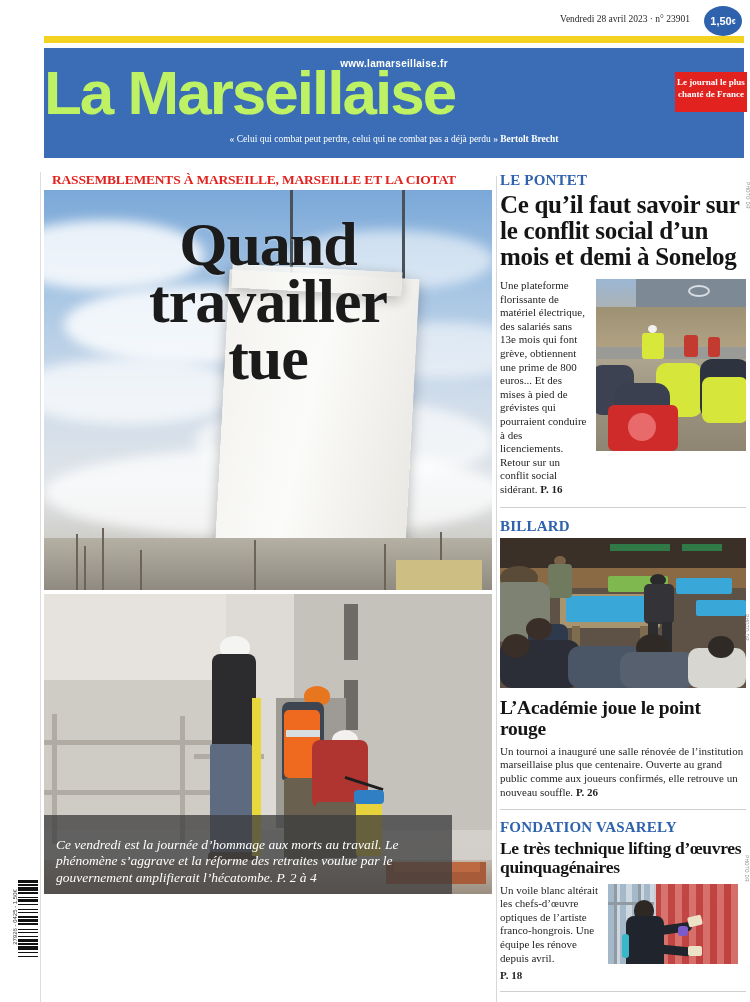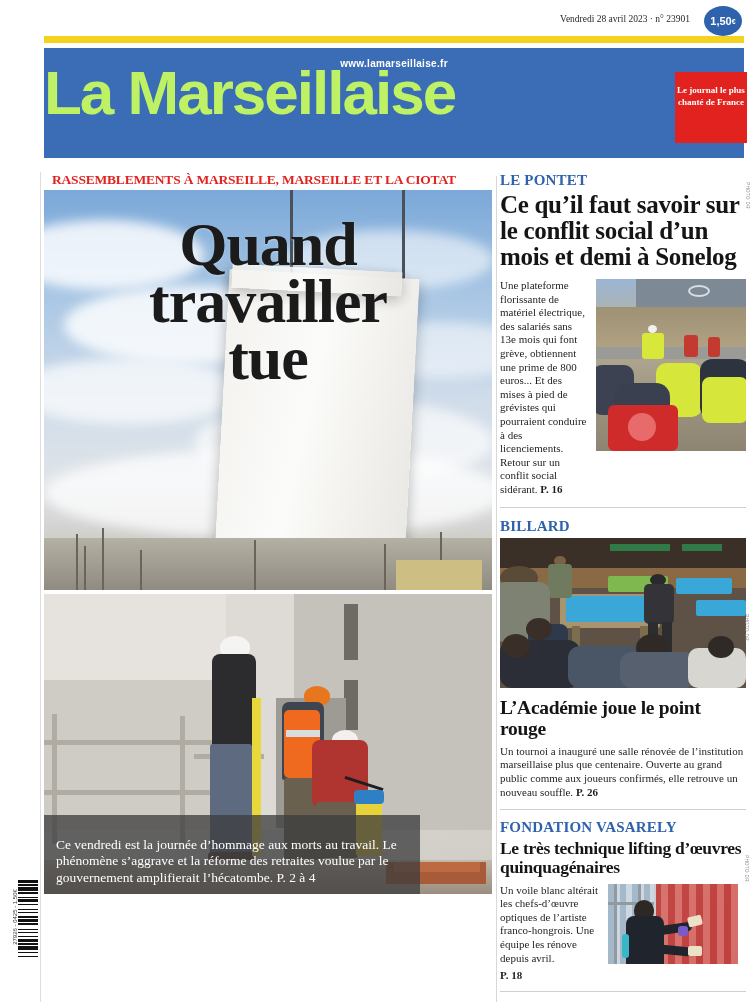--- a/index.html
+++ b/index.html
@@ -59,25 +59,25 @@
   .brecht {
     position:absolute; left:0; right:0; bottom:14px;
     text-align:center;
     font-family:"Liberation Serif", serif;
     font-size:9.5px; color:#fff;
   }
   .brecht b { font-weight:bold; }
 
   .redbadge {
     position:absolute; right:3px; top:72px;
-    width:72px; height:71px; background:#e1221f;
+    width:72px; height:40px; background:#e1221f;
     color:#fff; text-align:center;
     font-family:"Liberation Serif", serif;
     font-weight:bold; font-size:9px; line-height:12px;
-    padding-top:12px; z-index:30;
+    padding-top:4px; z-index:30;
   }
 
   
   .leftcol { position:absolute; left:44px; top:172px; width:448px; height:830px; }
 
   .kicker {
     position:absolute; left:8px; top:0; width:440px;
     font-family:"Liberation Serif", serif;
     font-weight:bold; font-size:13.5px; color:#e1221f;
     letter-spacing:-0.2px;
@@ -117,26 +117,27 @@
     overflow:hidden;
     background:linear-gradient(170deg,#e9e7e3 0%, #dcd9d4 45%, #cfccc6 100%);
   }
   .wallslab { position:absolute; background:#b9b6b0; }
   .scaffold-bar { position:absolute; background:#b0aca4; }
   .worker { position:absolute; }
   .helmet { position:absolute; border-radius:50% 50% 42% 42%; }
   .rubble { position:absolute; bottom:0; height:34px; background:linear-gradient(180deg,#c2b8ab,#9a8e80); }
 
   .caption {
-    position:absolute; left:0; bottom:0; width:376px;
+    position:absolute; left:0; bottom:0; width:408px;
     background:rgba(60,60,62,0.76);
     color:#fff; padding:22px 10px 8px 12px;
     font-family:"Liberation Serif", serif;
     font-size:13.5px; line-height:16.5px;
     z-index:20;
+    font-style:italic;
   }
 
   
   .rightcol { position:absolute; left:500px; top:172px; width:246px; }
   .rubrique {
     font-family:"Liberation Serif", serif;
     font-weight:bold; font-size:15px; color:#2f62ad;
     letter-spacing:0.2px; margin-bottom:3px;
   }
   .rtitle {
@@ -194,20 +195,23 @@
     <div class="price-badge">
       <span>1,50</span>
         <sup>€</sup>
     </div>
   </div>
   <div class="yellowbar"></div>
 
   <div class="masthead">
     <div class="website">www.lamarseillaise.fr</div>
     <div class="logo">La Marseillaise</div>
+    <div class="brecht">
+      <span>« Celui qui combat peut perdre, celui qui ne combat pas a déjà perdu » </span><b>Bertolt Brecht</b>
+    </div>
   </div>
   <div class="redbadge">Le journal le plus chanté de France</div>
 
   <div class="left-rule"></div>
   <div class="col-rule"></div>
 
   <div class="leftcol">
 
     <div class="kicker">RASSEMBLEMENTS À MARSEILLE, MARSEILLE ET LA CIOTAT</div>
 

